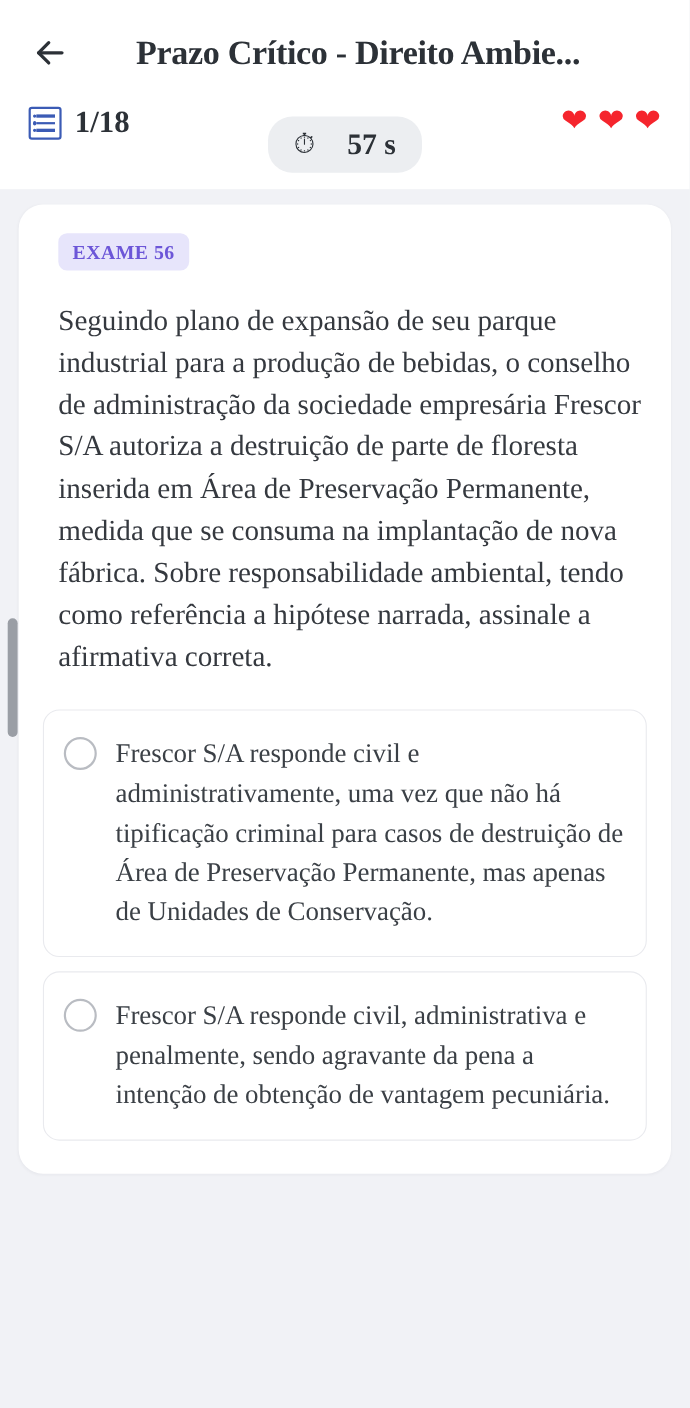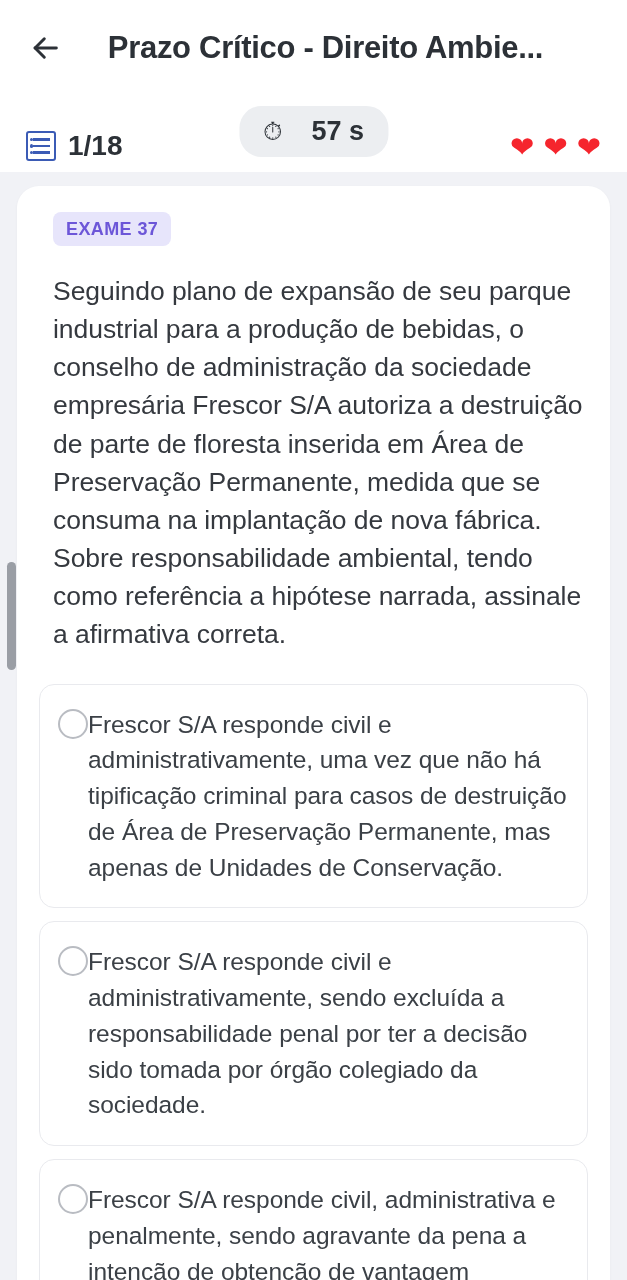--- a/index.html
+++ b/index.html
@@ -13,20 +13,21 @@
     overflow: hidden;
   }
 
   .screen {
     position: relative;
     width: 627px;
     height: 1280px;
     background: #f1f2f6;
     display: flex;
     flex-direction: column;
+    font-family: Liberation Serif, serif;
   }
 
   
   .header {
     background: #ffffff;
     padding: 0;
     flex: 0 0 auto;
     height: 172px;
     display: flex;
     flex-direction: column;
@@ -61,21 +62,21 @@
     letter-spacing: -0.3px;
     white-space: nowrap;
     overflow: hidden;
     text-overflow: ellipsis;
     padding-right: 26px;
   }
 
   .statusbar {
     height: 76px;
     display: flex;
-    align-items: flex-end;
+    align-items: flex-start;
     padding: 0 26px 10px 26px;
     position: relative;
   }
 
   .counter {
     display: flex;
     align-items: center;
     gap: 12px;
     flex: 0 0 auto;
   }
@@ -213,20 +214,21 @@
     flex-direction: column;
     gap: 13px;
   }
 
   .option {
     border: 1.5px solid #e9eaee;
     border-radius: 15px;
     padding: 22px 20px 22px 18px;
     display: flex;
     align-items: flex-start;
+    gap: 17px;
     background: #ffffff;
     cursor: pointer;
   }
 
   .radio {
     flex: 0 0 auto;
     width: 30px;
     height: 30px;
     border: 2.2px solid #b9bcc2;
     border-radius: 50%;
@@ -286,35 +288,31 @@
   </div>
 
   <div class="scroll-area">
 
     <div class="scrollbar-track">
       <div class="scrollbar-thumb"></div>
     </div>
 
     <div class="question-card">
 
-      <span class="exam-badge">EXAME 37</span>
+      <span class="exam-badge">EXAME 56</span>
 
       <div class="question-text">Seguindo plano de expansão de seu parque industrial para a produção de bebidas, o conselho de administração da sociedade empresária Frescor S/A autoriza a destruição de parte de floresta inserida em Área de Preservação Permanente, medida que se consuma na implantação de nova fábrica. Sobre responsabilidade ambiental, tendo como referência a hipótese narrada, assinale a afirmativa correta.</div>
 
       <div class="options">
 
         <div class="option">
           <span class="radio"></span>
           <span class="option-text">Frescor S/A responde civil e administrativamente, uma vez que não há tipificação criminal para casos de destruição de Área de Preservação Permanente, mas apenas de Unidades de Conservação.</span>
         </div>
 
-        <div class="option">
-          <span class="radio"></span>
-          <span class="option-text">Frescor S/A responde civil e administrativamente, sendo excluída a responsabilidade penal por ter a decisão sido tomada por órgão colegiado da sociedade.</span>
-        </div>
 
         <div class="option">
           <span class="radio"></span>
           <span class="option-text">Frescor S/A responde civil, administrativa e penalmente, sendo agravante da pena a intenção de obtenção de vantagem pecuniária.</span>
         </div>
 
       </div>
     </div>
   </div>
 

